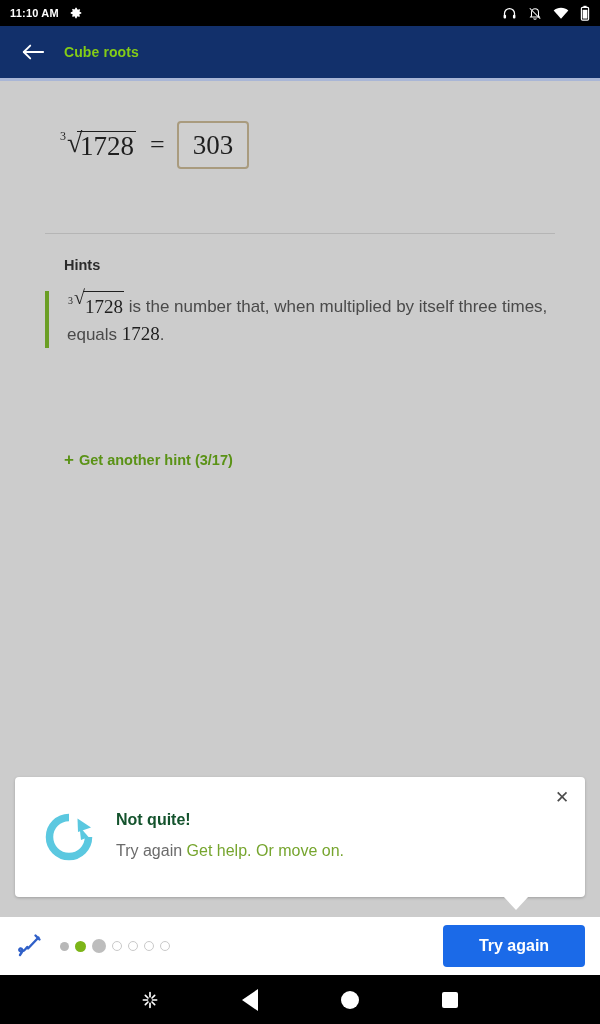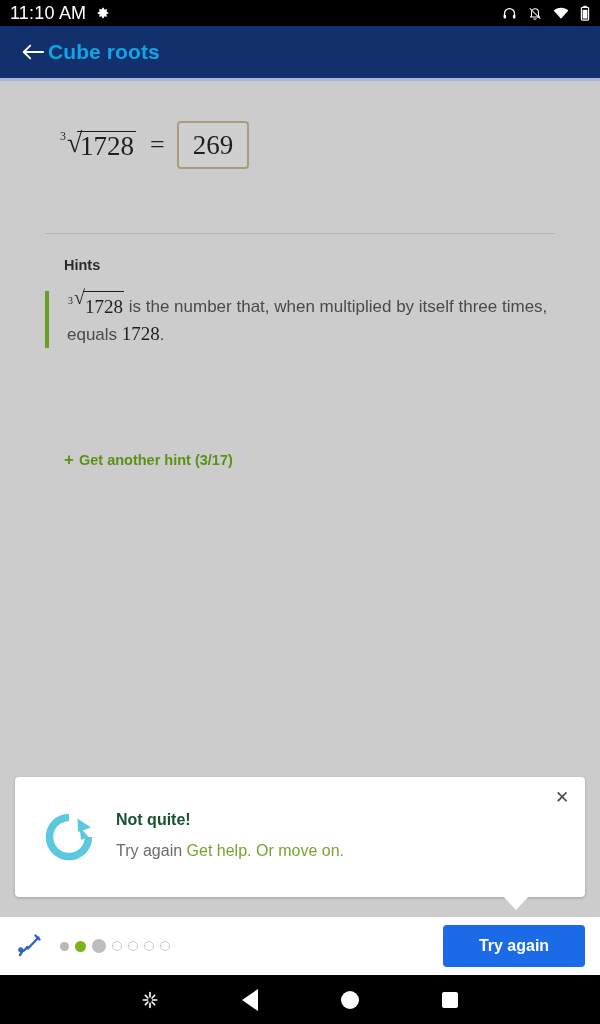--- a/index.html
+++ b/index.html
@@ -10,35 +10,35 @@
     overflow: hidden;
   }
   #screen { position: relative; width: 600px; height: 1024px; background: #cccccc; }
 
   
   .statusbar {
     position: absolute; top: 0; left: 0; width: 600px; height: 26px;
     background: #000000; color: #ffffff;
     display: flex; align-items: center; padding: 0 10px;
   }
-  .status-time { font-size: 18px; font-weight: normal; letter-spacing: .2px; }
+  .status-time { font-size: 11px; font-weight: bold; letter-spacing: .2px; }
   .status-gear { margin-left: 10px; display: flex; align-items: center; }
   .status-spacer { flex: 1; }
   .status-icons { display: flex; align-items: center; gap: 11px; }
   .status-icons svg { display: block; }
 
   
   .appbar {
     position: absolute; top: 26px; left: 0; width: 600px; height: 52px;
     background: #12306b;
     display: flex; align-items: center; padding-left: 18px;
   }
   .appbar-back { width: 30px; height: 30px; display: flex; align-items: center; justify-content: center; }
   .appbar-title {
-    color: #0ea5e9; font-size: 21px; font-weight: bold; 
+    color: #84cc16; font-size: 14px; font-weight: bold; margin-left: 16px;
     letter-spacing: .1px;
   }
   .appbar-underline {
     position: absolute; top: 78px; left: 0; width: 600px; height: 3px;
     background: #a9b6d6;
   }
 
   
   .content {
     position: absolute; top: 81px; left: 0; width: 600px; height: 694px;
@@ -224,21 +224,21 @@
 
     <div class="problem">
       <span class="mathexpr">
         <span class="radical">
           <span class="idx">3</span>
           <span class="sign">√</span>
           <span class="radicand">1728</span>
         </span>
       </span>
       <span class="equals">=</span>
-      <div class="answerbox">269</div>
+      <div class="answerbox">303</div>
     </div>
 
     <div class="divider"></div>
 
     <div class="hints-label">Hints</div>
 
     <div class="hint-block">
       <div class="hint-text">
         <span class="hint-radical">
           <span class="idx">3</span>

